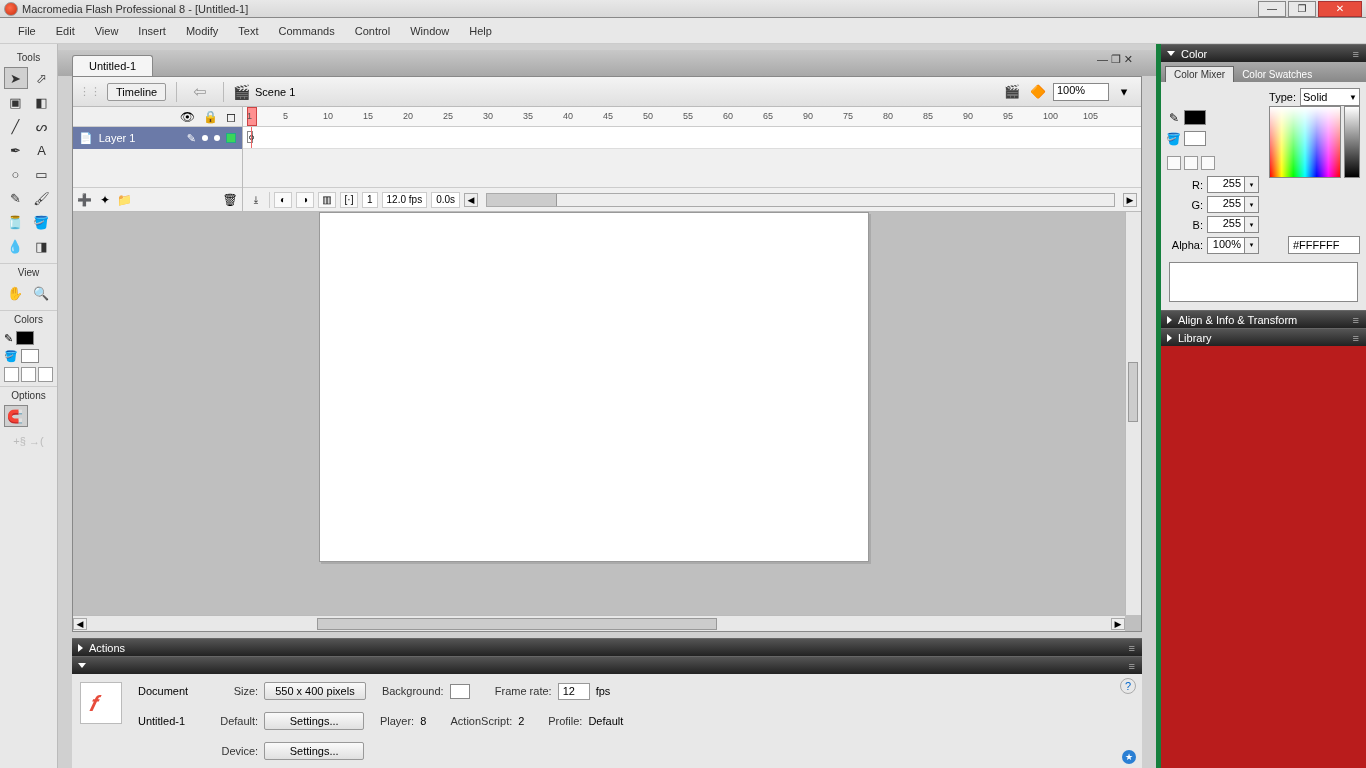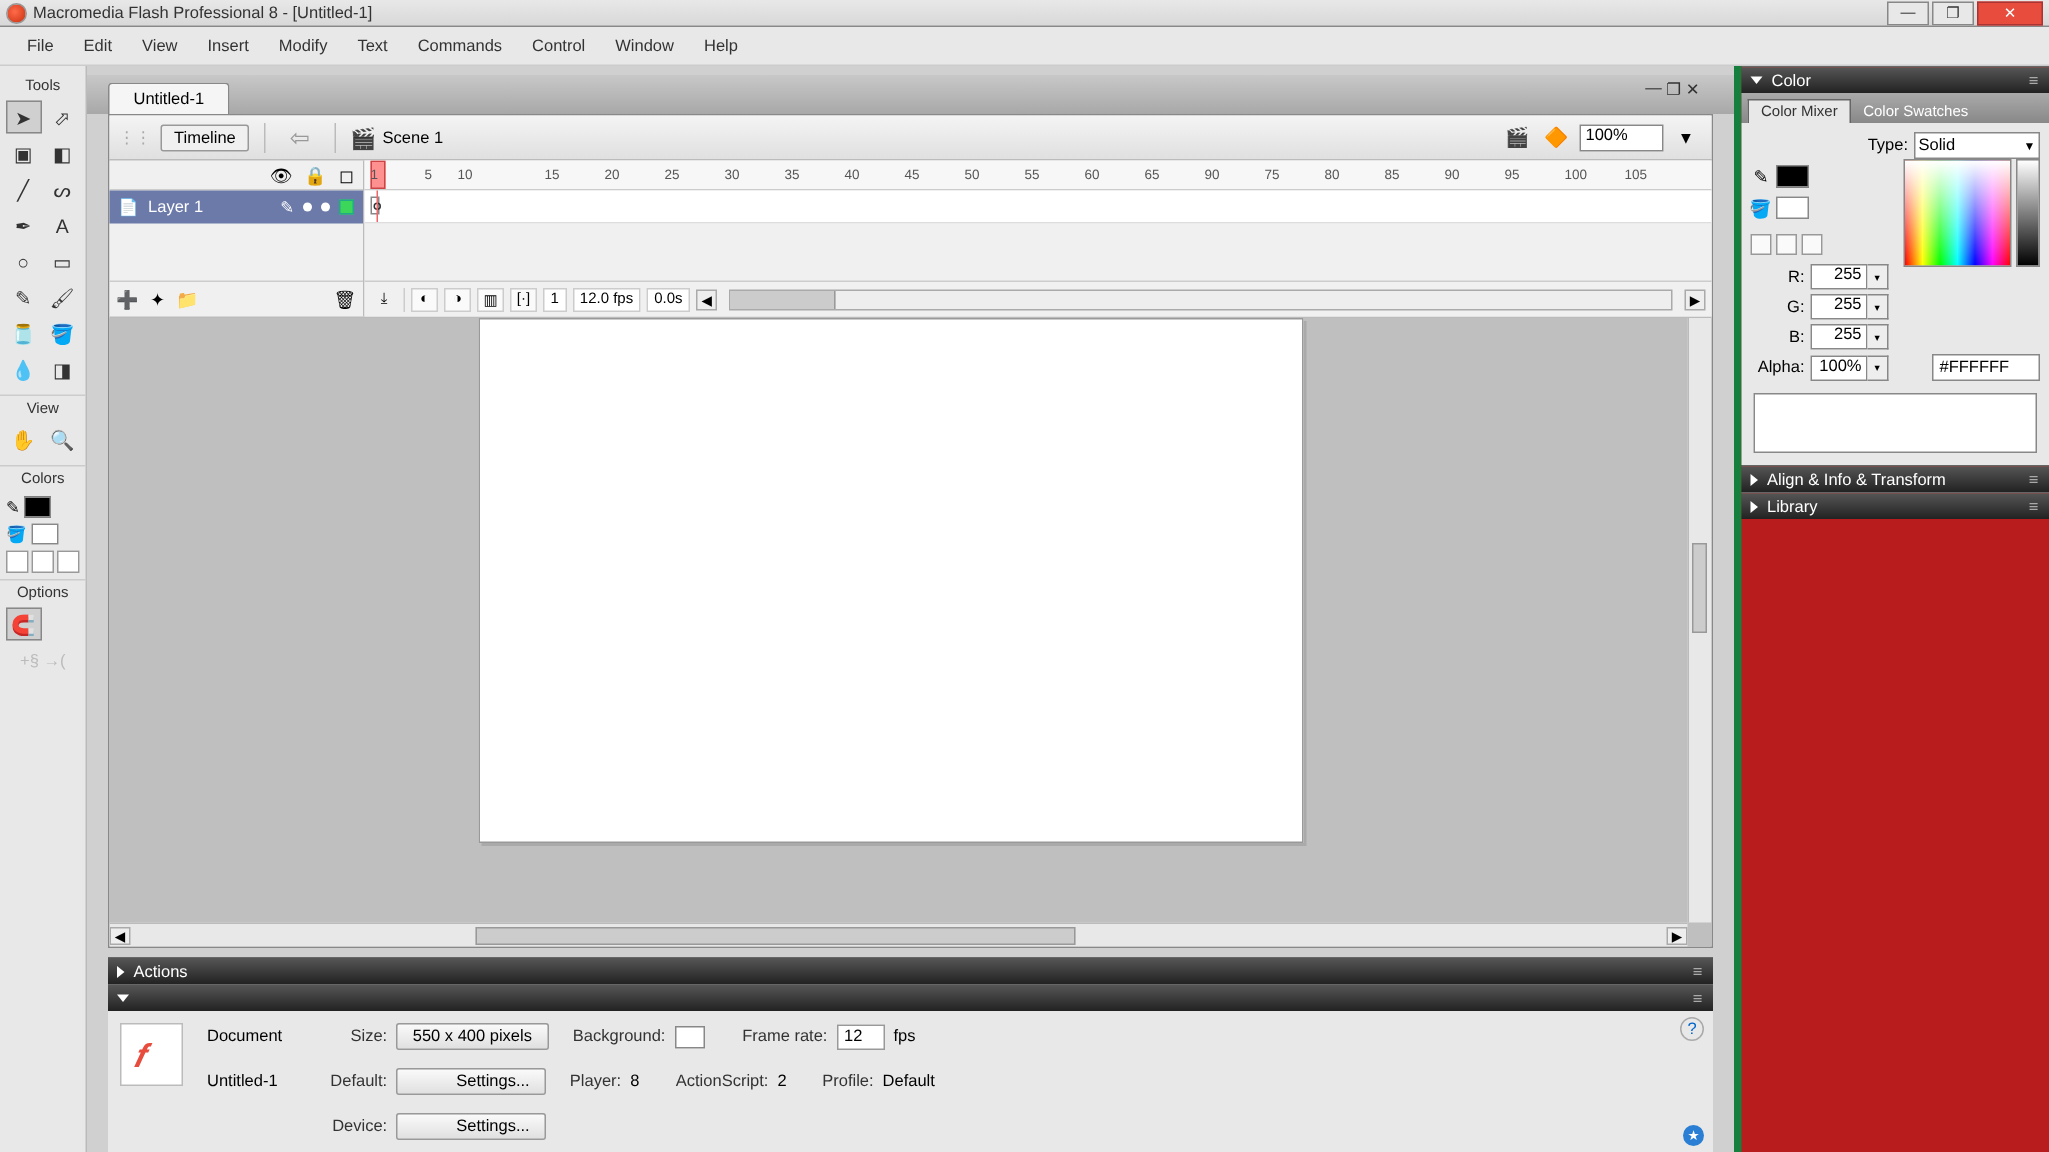--- a/index.html
+++ b/index.html
@@ -101,21 +101,21 @@
 .panel-hdr .grip { margin-left:auto; color:#aaa; letter-spacing:1px;}
 .prop-tabs { height:18px; background:#333; display:flex; align-items:flex-end; padding-left:28px; gap:0;}
 .prop-tab { padding:2px 10px; color:#fff; background:#555; border:1px solid #666; border-bottom:none; margin-right:1px;}
 .prop-tab.active { background:#e8e8e8; color:#333;}
 .prop-body { background:#e8e8e8; padding:6px 8px; display:flex; gap:16px; position:relative;}
 .prop-body .col { display:flex; flex-direction:column; gap:8px;}
 .prop-body .doc-icon { width:42px; height:42px; background:#fff; border:1px solid #bbb; position:relative; margin-top:2px;}
 .prop-body .doc-icon::before{ content:'𝒇'; position:absolute; left:8px; top:8px; font-size:22px; color:#e74c3c; font-style:italic;}
 .row { display:flex; align-items:center; gap:6px; height:22px;}
 .lbl { color:#333; text-align:right; min-width:54px;}
-.btn { border:1px solid #999; background:linear-gradient(#fafafa,#e0e0e0); padding:2px 10px; border-radius:2px; min-width:100px; text-align:right;}
+.btn { border:1px solid #999; background:linear-gradient(#fafafa,#e0e0e0); padding:2px 10px; border-radius:2px; min-width:100px; text-align:center;}
 .fld { border:1px solid #999; background:#fff; padding:1px 4px; height:17px;}
 .swatch-s{ width:20px; height:15px; border:1px solid #888; background:#fff;}
 .help { position:absolute; right:6px; top:4px; width:16px; height:16px; border:1px solid #aaa; border-radius:50%; display:flex; align-items:center; justify-content:center; color:#06c;}
 .acc { position:absolute; right:6px; bottom:4px; width:14px; height:14px; background:#2a7fd4; border-radius:50%; color:#fff; display:flex; align-items:center; justify-content:center; font-size:9px;}
 
 
 .right-col { width:210px; background:#b91c1c; border-left:5px solid #15803d; display:flex; flex-direction:column;}
 .right-col .panel-hdr { font-size:11px; }
 .color-tabs { height:20px; background:linear-gradient(#aaa,#888); display:flex; align-items:flex-end; padding-left:4px;}
 .ctab { padding:2px 8px; color:#fff; font-size:10px;}
@@ -279,21 +279,21 @@
             <div class="fi">📁</div>
             <div class="fi trash">🗑</div>
           </div>
         </div>
         <div class="tl-right">
           <div class="tl-ruler">
             <div class="playhead"></div>
             <div class="ticks">
               <span class="tick" style="left:4px">1</span>
               <span class="tick" style="left:40px">5</span>
-              <span class="tick" style="left:62px">10</span>
+              <span class="tick" style="left:80px">10</span>
               <span class="tick" style="left:120px">15</span>
               <span class="tick" style="left:160px">20</span>
               <span class="tick" style="left:200px">25</span>
               <span class="tick" style="left:240px">30</span>
               <span class="tick" style="left:280px">35</span>
               <span class="tick" style="left:320px">40</span>
               <span class="tick" style="left:360px">45</span>
               <span class="tick" style="left:400px">50</span>
               <span class="tick" style="left:440px">55</span>
               <span class="tick" style="left:480px">60</span>
@@ -404,21 +404,21 @@
       <span>Color</span>
       <span class="grip">≡</span>
     </div>
     <div class="color-tabs">
       <div class="ctab active">Color Mixer</div>
       <div class="ctab">Color Swatches</div>
     </div>
     <div class="color-body">
       <div class="type-row">
         <span>Type:</span>
-        <div class="select" style="width:84px;">
+        <div class="select" style="width:60px;">
           <span>Solid</span>
             <span class="dd">▼</span>
         </div>
       </div>
       <div class="row-top">
         <div class="sw-left">
           <div class="l">
               <span class="ico">✎</span>
               <span class="sw"></span>
             </div>

